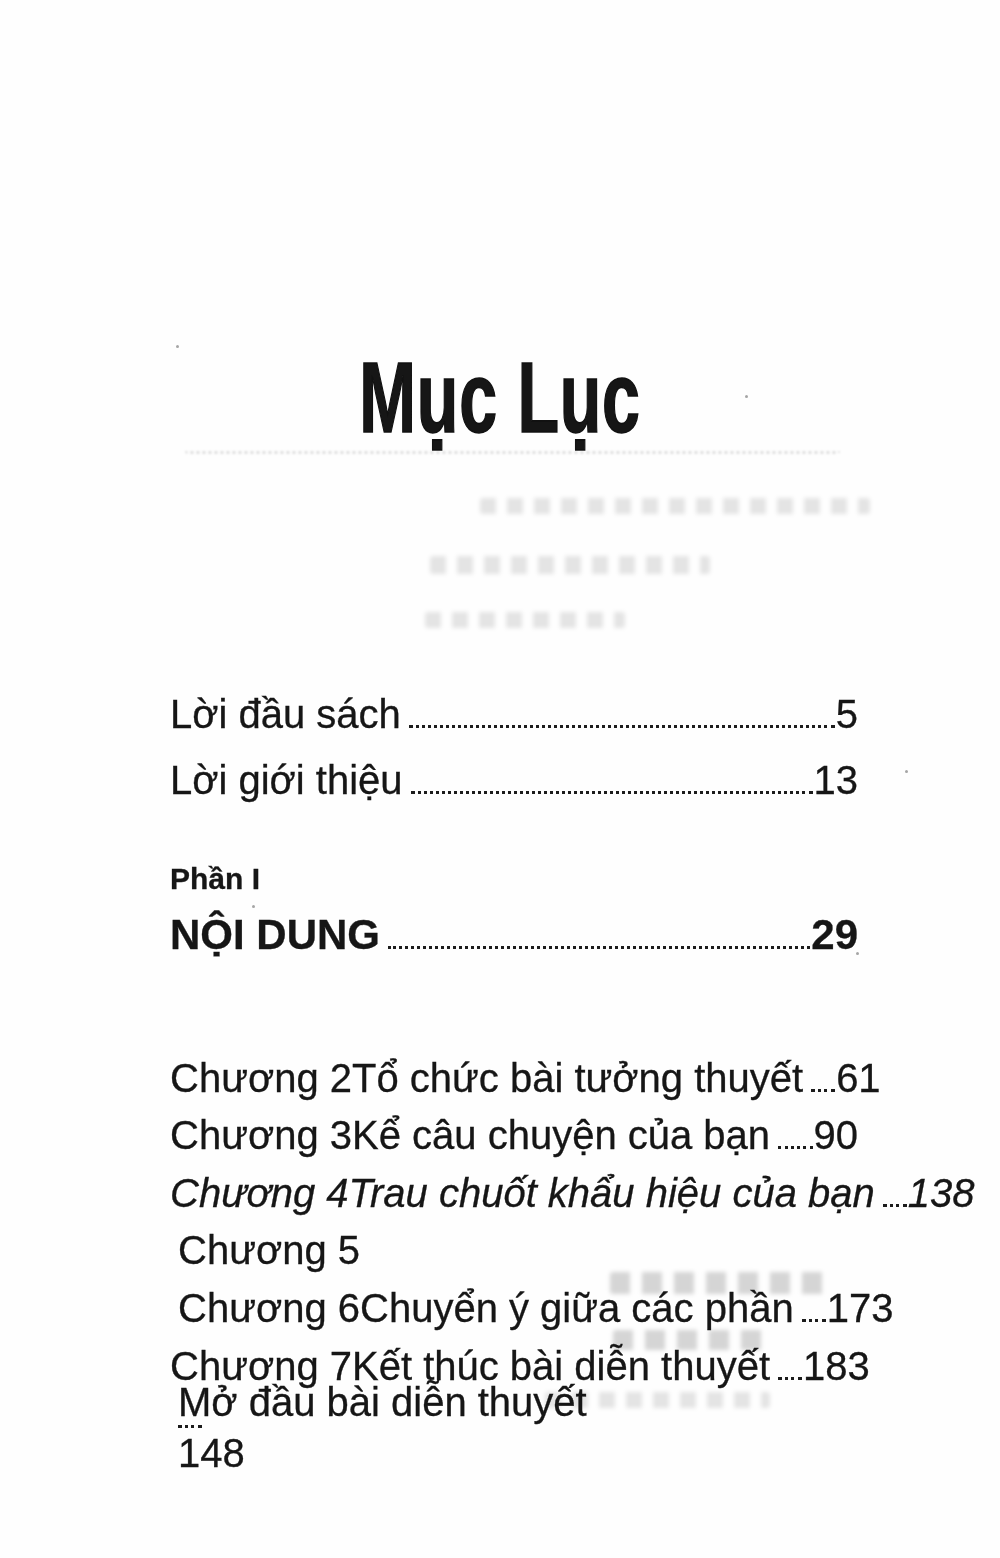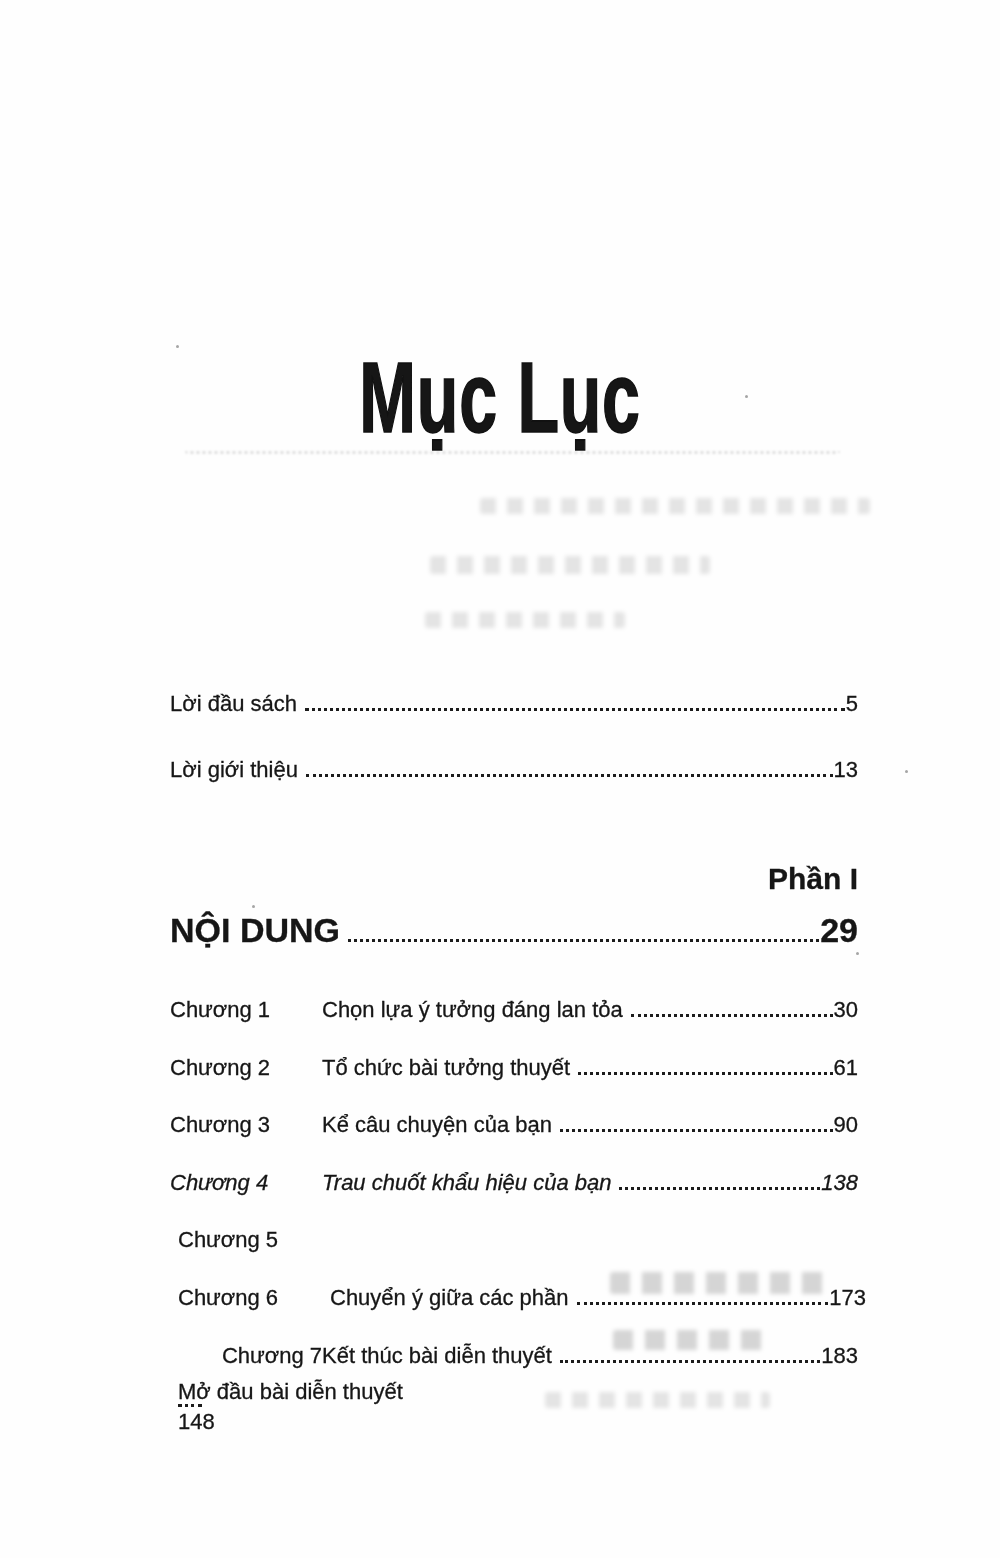--- a/index.html
+++ b/index.html
@@ -30,38 +30,38 @@
     -webkit-text-stroke: 1.5px #111;
   }
 
   
   .row {
     position: absolute;
     left: 170px;
     width: 688px;
     display: flex;
     align-items: baseline;
-    font-size: 22px;
+    font-size: 40px;
     line-height: 1.15;
     white-space: nowrap;
     -webkit-text-stroke: 0.3px #161616;
   }
   .leader {
     flex: 1 1 auto;
     min-width: 24px;
     border-bottom: 3.4px dotted #1c1c1c;
     margin: 0 1px 2px 8px;
   }
   .num { flex: 0 0 auto; }
 
   .chap-label { flex: 0 0 152px; }
 
   .bold { font-weight: bold; }
-  .part-label { font-size: 30px; justify-content: flex-end; }
-  .part-title-row { font-size: 34px; }
+  .part-label { font-size: 30px; }
+  .part-title-row { font-size: 42px; }
   .part-title-row .leader { border-bottom-width: 3.6px; }
 
   
   .ghost {
     position: absolute;
     filter: blur(2px);
     border-radius: 3px;
     pointer-events: none;
   }
   .ghost-dots {
@@ -120,26 +120,20 @@
 
   <div class="row bold part-label" style="top:862px;">
     <span>Phần I</span>
   </div>
   <div class="row bold part-title-row" style="top:911px;">
     <span>NỘI DUNG</span>
     <span class="leader"></span>
     <span class="num">29</span>
   </div>
 
-  <div class="row" style="top:997px;">
-    <span class="chap-label">Chương 1</span>
-    <span>Chọn lựa ý tưởng đáng lan tỏa</span>
-    <span class="leader"></span>
-    <span class="num">30</span>
-  </div>
   <div class="row" style="top:1055px;">
     <span class="chap-label">Chương 2</span>
     <span>Tổ chức bài tưởng thuyết</span>
     <span class="leader"></span>
     <span class="num">61</span>
   </div>
   <div class="row" style="top:1112px;">
     <span class="chap-label">Chương 3</span>
     <span>Kể câu chuyện của bạn</span>
     <span class="leader"></span>

